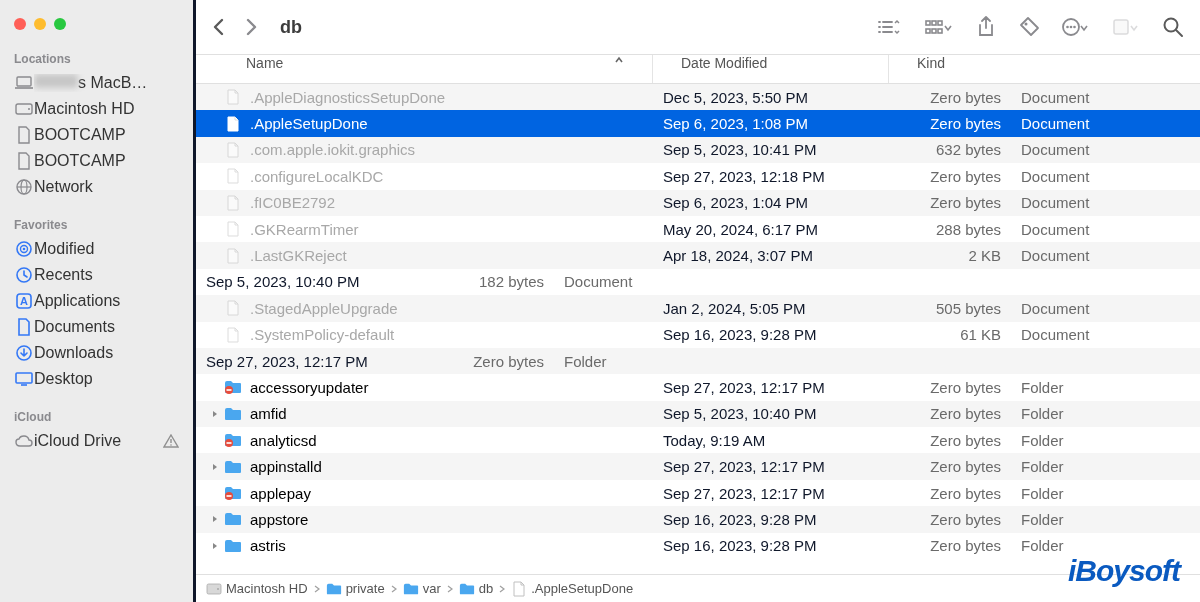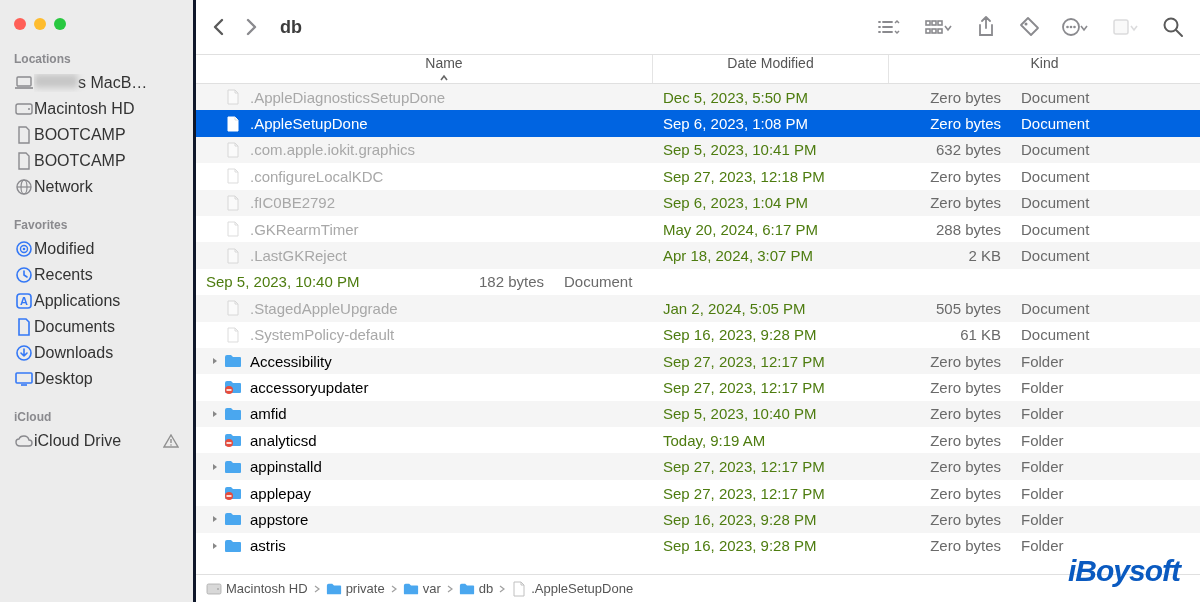--- a/index.html
+++ b/index.html
@@ -27,33 +27,33 @@
 .toolbar { display: flex; align-items: center; height: 54px; padding: 0 16px; gap: 18px; }
 .nav-arrows { display: flex; gap: 18px; align-items: center; }
 .tb-icon { color: #8a8a8e; display: flex; align-items: center; cursor: default; }
 .tb-icon.dark { color: #5a5a5a; }
 .title { font-size: 18px; font-weight: 600; color: #3c3c3c; margin-left: 4px; }
 .spacer { flex: 1; }
 .tb-group { display: flex; gap: 22px; align-items: center; }
 .tb-btn { display: flex; align-items: center; gap: 4px; }
 
 .columns { display: flex; border-top: 1px solid #e0e0e0; border-bottom: 1px solid #e0e0e0; background: #fff; font-size: 14px; color: #555; height: 30px; }
-.col { display: flex; align-items: center; padding: 0 10px; border-right: 1px solid #e4e4e4; flex-direction: column; }
+.col { display: flex; align-items: flex-start; padding: 0 28px; border-right: 1px solid #e4e4e4; }
 .col.name { flex: 0 0 457px; padding-left: 50px; justify-content: space-between; }
 .col.date { flex: 0 0 236px; }
 .col.size { flex: 0 0 122px; justify-content: flex-end; }
 .col.kind { flex: 1; border-right: none; }
 
 .file-list { flex: 1; overflow: hidden; }
 .row { display: flex; align-items: center; height: 26.4px; font-size: 15px; }
 .row.striped { background: #f5f5f5; }
 .row.selected { background: #0064e1; color: #fff; }
 .cell { padding: 0 10px; overflow: hidden; white-space: nowrap; }
 .cell.name { flex: 0 0 457px; display: flex; align-items: center; }
-.cell.date { flex: 0 0 236px; color: #4d7c0f; }
+.cell.date { flex: 0 0 236px; color: #0f172a; }
 .cell.size { flex: 0 0 122px; text-align: right; color: #6a6a6a; }
 .cell.kind { flex: 1; color: #6a6a6a; }
 .row.selected .cell { color: #fff; }
 .row .disclosure { width: 18px; display: flex; justify-content: center; color: #888; font-size: 10px; }
 .row .ficon { width: 18px; height: 18px; margin-right: 8px; display: flex; align-items: center; justify-content: center; }
 .row.dimmed .cell.name { color: #a8a8a8; }
 .row.dimmed .ficon { opacity: 0.55; }
 
 .pathbar { height: 28px; border-top: 1px solid #e0e0e0; display: flex; align-items: center; padding: 0 10px; font-size: 13px; color: #555; gap: 6px; }
 .pathbar .sep { color: #a0a0a0; font-size: 10px; }
@@ -426,33 +426,20 @@
                 <path d="M9 1 L9 4 L12 4" fill="none" stroke="#c0c0c0" stroke-width="1"></path>
               </svg>
             </span>
             <span>.SystemPolicy-default</span>
           </div>
           <div class="cell date">Sep 16, 2023, 9:28 PM</div>
           <div class="cell size">61 KB</div>
           <div class="cell kind">Document</div>
         </div>
         <div class="row striped">
-          <div class="cell name">
-            <span class="disclosure">
-              <svg width="8" height="10" viewBox="0 0 8 10">
-                <path d="M2 2 L6 5 L2 8 Z" fill="#888"></path>
-              </svg>
-            </span>
-            <span class="ficon">
-              <svg width="18" height="14" viewBox="0 0 18 14">
-                <path d="M1 3 Q1 1 3 1 L7 1 L9 3 L16 3 Q17 3 17 4 L17 12 Q17 13 16 13 L2 13 Q1 13 1 12 Z" fill="#4aa7ef"></path>
-              </svg>
-            </span>
-            <span>Accessibility</span>
-          </div>
           <div class="cell date">Sep 27, 2023, 12:17 PM</div>
           <div class="cell size">Zero bytes</div>
           <div class="cell kind">Folder</div>
         </div>
         <div class="row">
           <div class="cell name">
             <span class="disclosure"></span>
             <span class="ficon">
               <svg width="18" height="14" viewBox="0 0 18 14">
                 <path d="M1 3 Q1 1 3 1 L7 1 L9 3 L16 3 Q17 3 17 4 L17 12 Q17 13 16 13 L2 13 Q1 13 1 12 Z" fill="#4aa7ef"></path>

